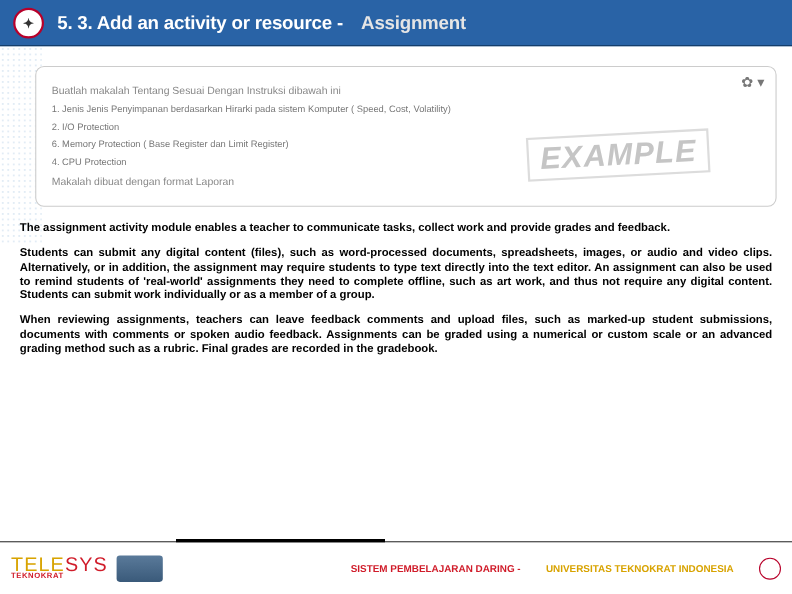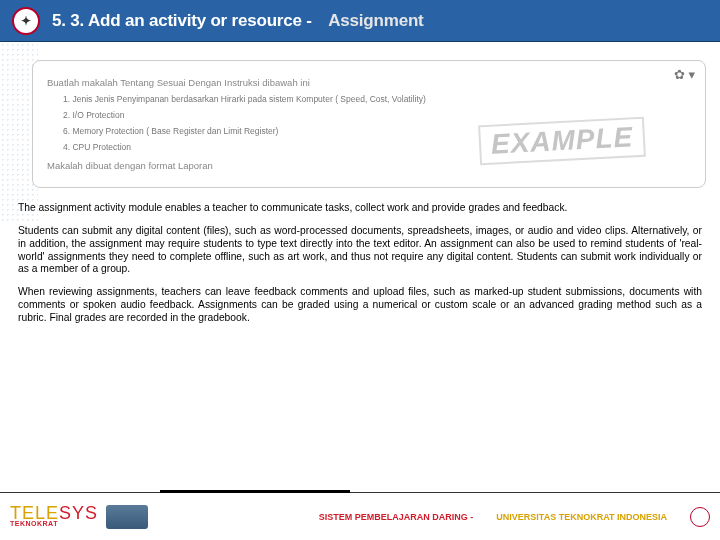--- a/index.html
+++ b/index.html
@@ -76,41 +76,41 @@
   .sc-desc {
     color: #888;
     font-size: 9.5px;
     margin-top: 8px;
     margin-bottom: 6px;
     font-weight: normal;
   }
   .sc-item {
     color: #777;
     font-size: 8.5px;
-    margin: 6px 16px;
+    margin: 6px 0;
   }
   .example-stamp {
     position: absolute;
     right: 60px;
     top: 60px;
     font-family: Arial, sans-serif;
     font-size: 28px;
     font-weight: 800;
     font-style: italic;
     color: #c5c5c5;
     transform: rotate(-3deg);
     border: 2px solid #dcdcdc;
     padding: 2px 10px;
     letter-spacing: 1px;
   }
 
   .body-text {
     padding: 6px 18px 0 18px;
     font-size: 10.3px;
-    font-weight: normal;
+    font-weight: bold;
     color: #000;
     line-height: 1.25;
     text-align: justify;
   }
   .body-text p { margin-bottom: 10px; }
 
   .dotted-bg {
     position: absolute;
     left: 0;
     top: 42px;

